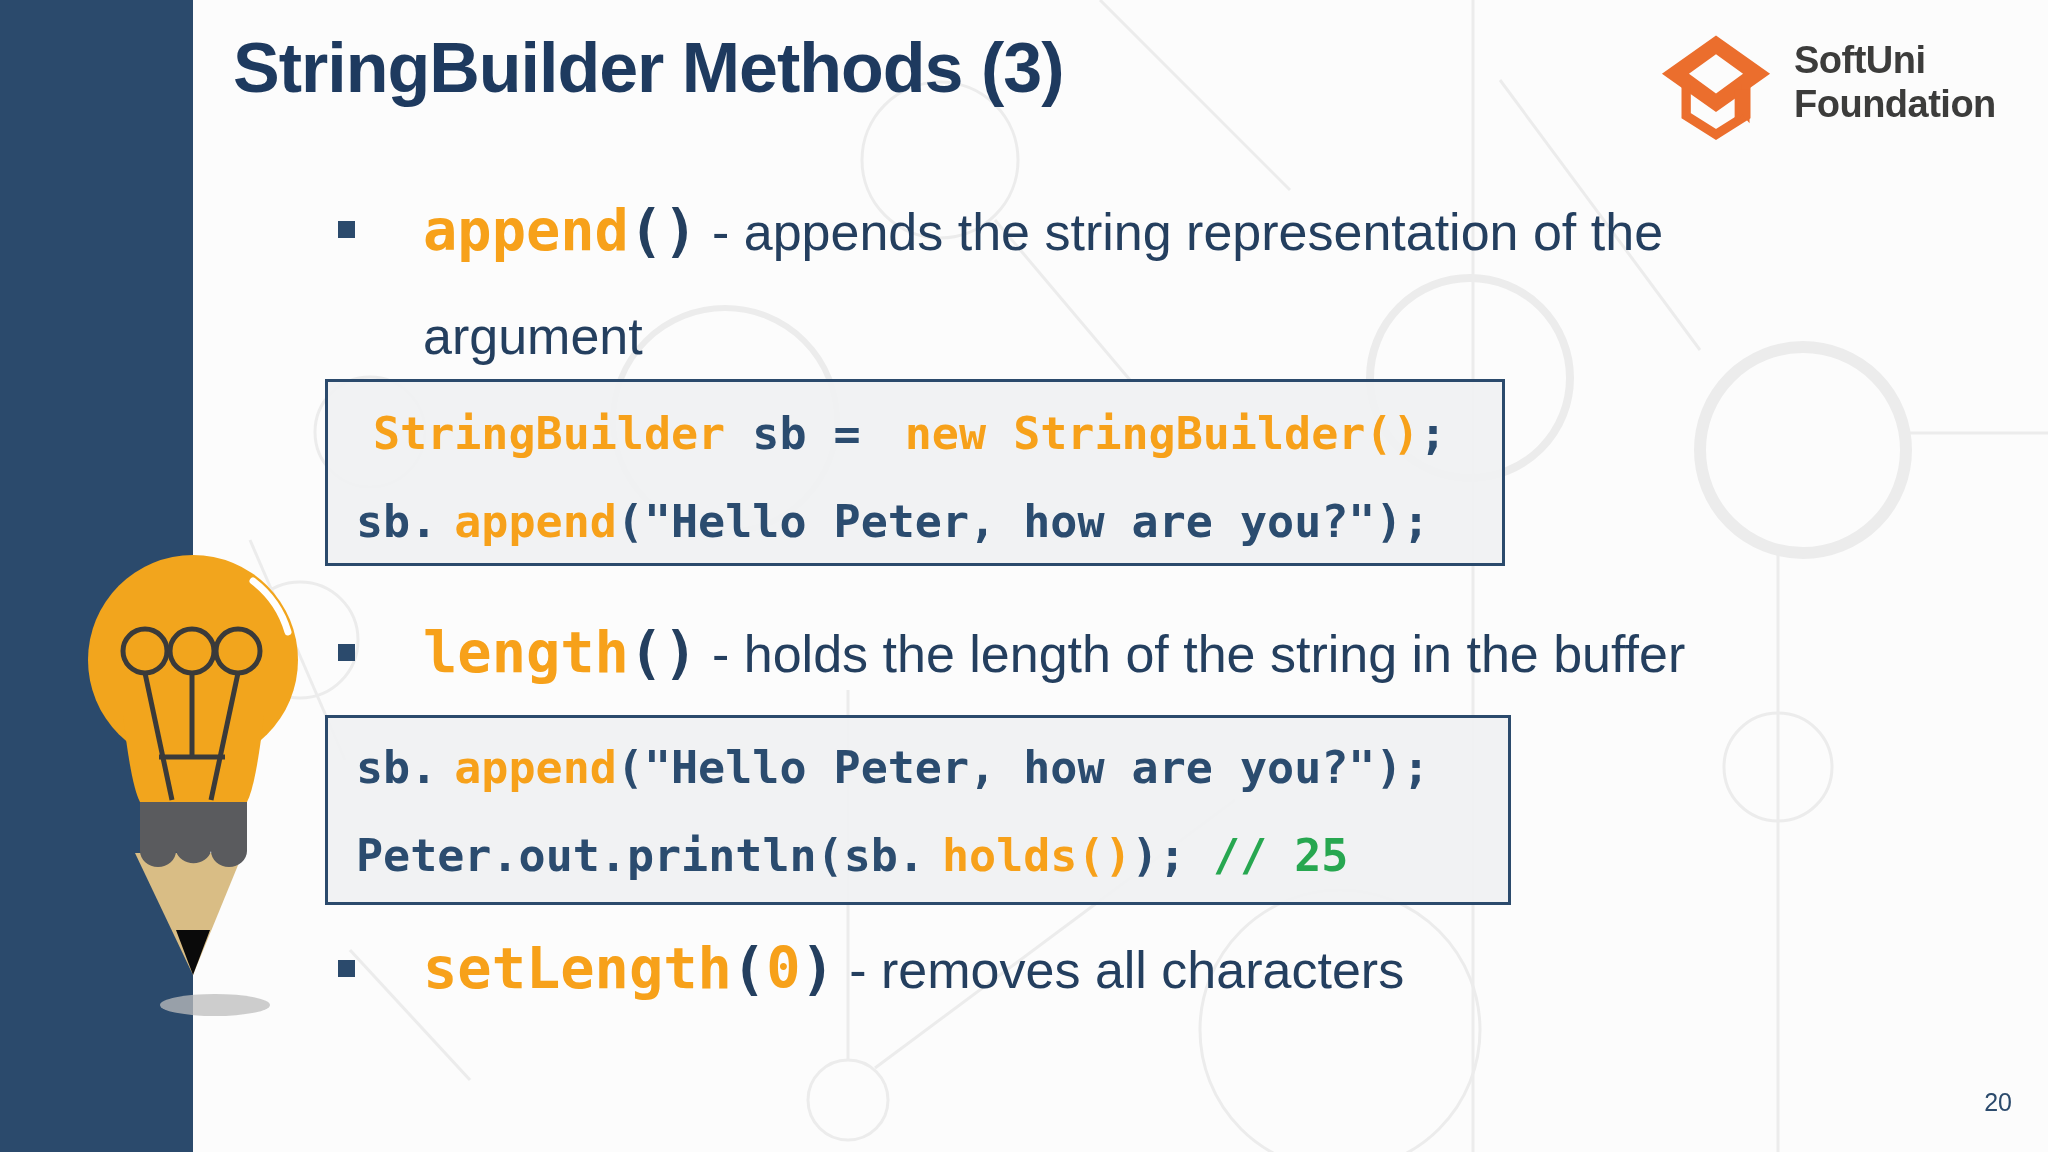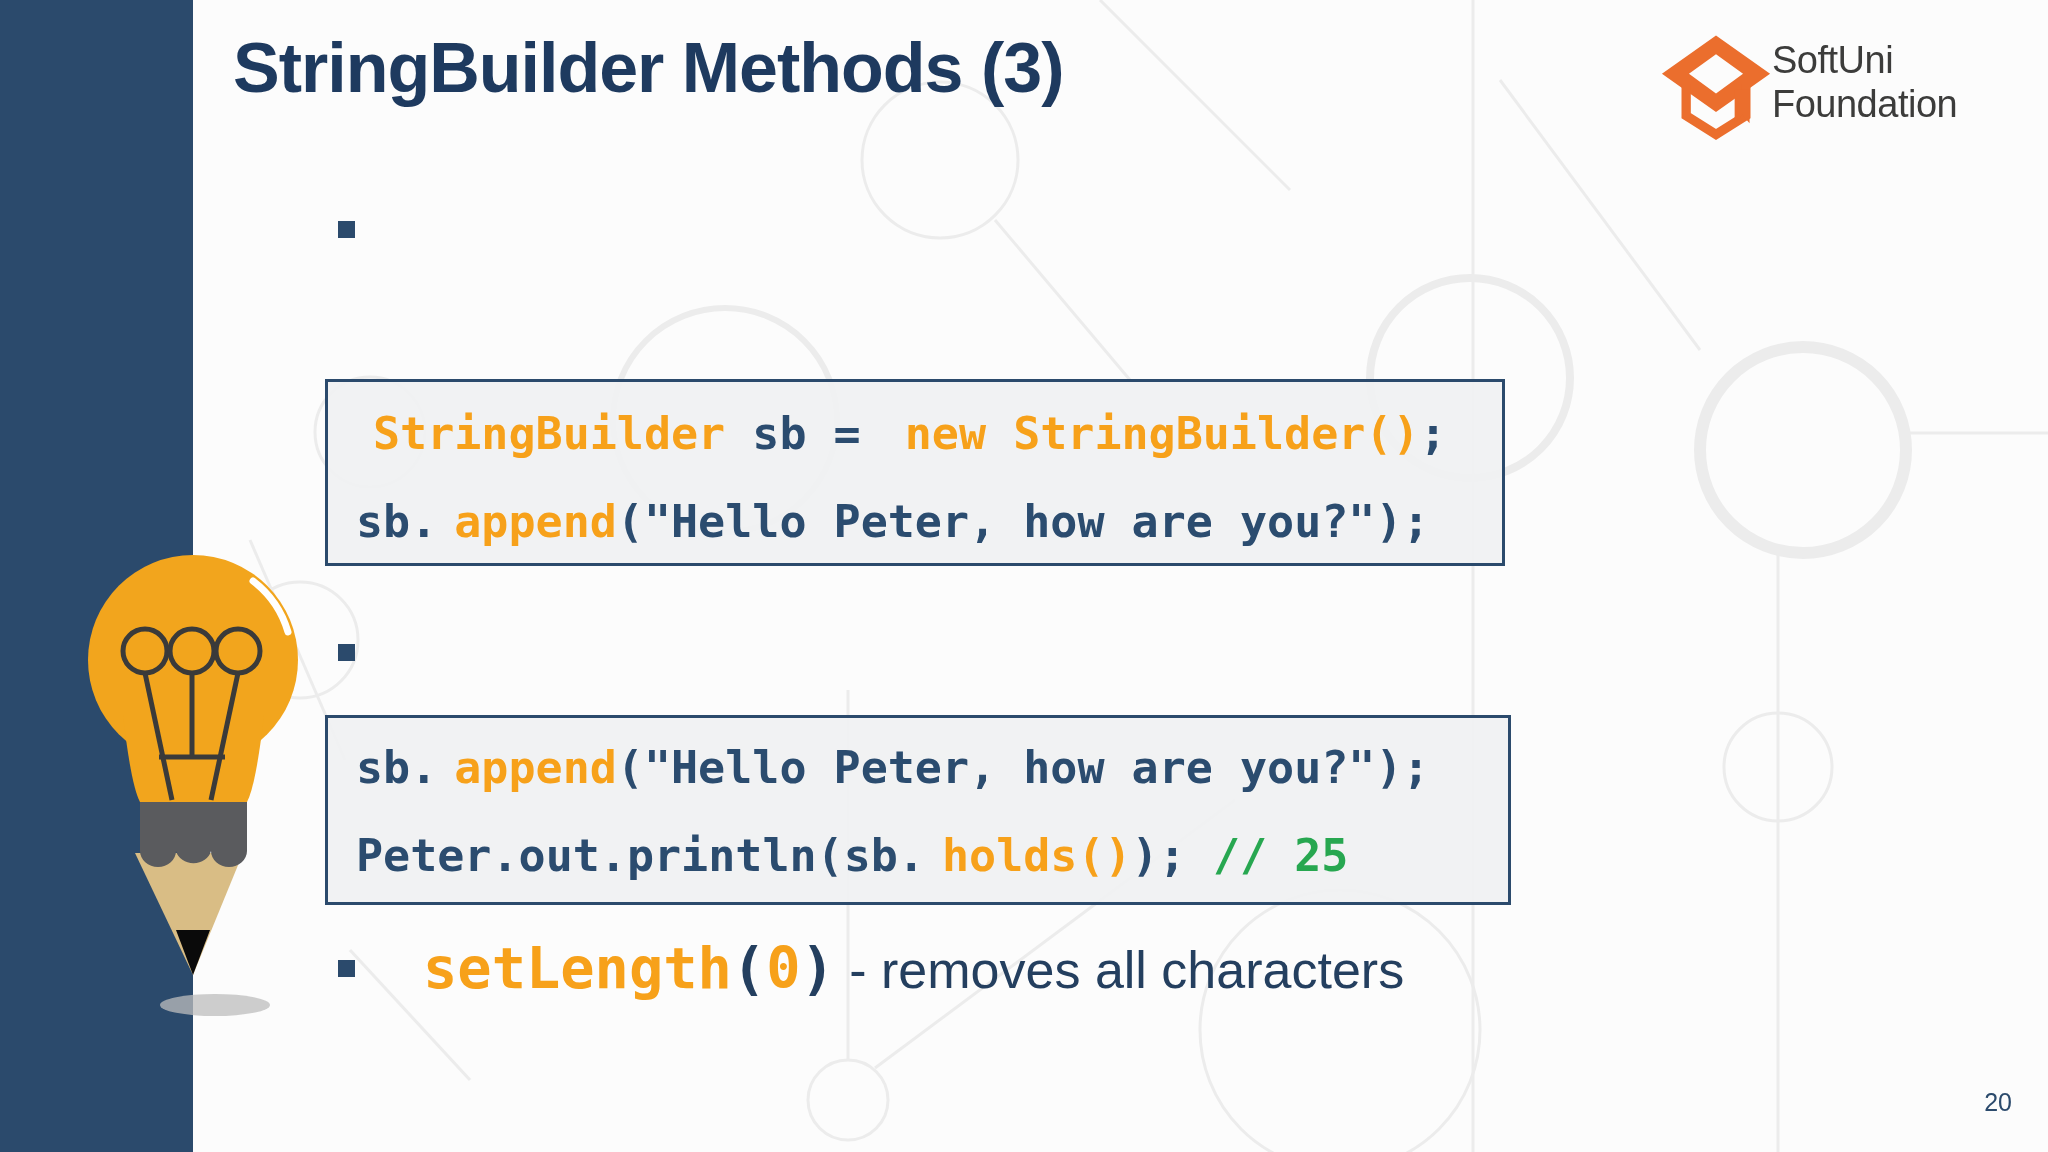--- a/index.html
+++ b/index.html
@@ -7,21 +7,21 @@
          background:var(--bg);font-family:"Liberation Sans",sans-serif;}
   .bg-pattern{position:absolute;left:0;top:0;z-index:0;}
   .sidebar{position:absolute;left:0;top:0;width:193px;height:1152px;background:var(--bar);z-index:1;}
   .pencil{position:absolute;left:55px;top:535px;z-index:3;}
   .content{position:absolute;left:0;top:0;width:2048px;height:1152px;z-index:2;}
 
   .title{position:absolute;left:233px;top:28px;font-size:70px;font-weight:bold;
          color:var(--title-navy);letter-spacing:-1px;}
 
   .logo{position:absolute;left:1660px;top:30px;display:flex;align-items:flex-start;}
-  .logo-text{margin-top:8px;font-size:38px;line-height:44px;font-weight:400;
+  .logo-text{margin-left:22px;margin-top:8px;font-size:38px;line-height:44px;font-weight:700;
              color:var(--logo-text);letter-spacing:-0.5px;}
 
   .bullet-sq{position:absolute;left:338px;width:17px;height:17px;background:var(--bullet);}
   .bullet{position:absolute;left:423px;font-size:52px;line-height:104px;color:var(--body-navy);}
   .tk-term {color:var(--orange);font-family:"DejaVu Sans Mono",monospace;font-weight:bold;font-size:57px;}
   .tk-termp{color:var(--body-navy);font-family:"DejaVu Sans Mono",monospace;font-weight:bold;font-size:57px;}
   .tk-text {color:var(--body-navy);}
 
   .codebox{position:absolute;background:var(--codebox-bg);border:3px solid var(--codebox-border);
            box-sizing:border-box;padding-left:28px;}
@@ -93,27 +93,29 @@
         <path d="M28,58 L28,92 L60,112 L92,92 L92,58" fill="none" style="stroke:var(--logo-orange)" stroke-width="10"></path>
         <path d="M80,64 L80,100 L88,91 L96,100 L96,64 Z" style="fill:var(--logo-orange)"></path>
       </svg>
       <div class="logo-text">
         <div>SoftUni</div>
         <div>Foundation</div>
       </div>
     </div>
 
     <div class="bullet-sq" style="top:221px"></div>
+    <div class="bullet" style="top:178px;width:1280px"><span class="tk-term">append</span><span class="tk-termp">()</span><span class="tk-text"> - appends the string representation of the argument</span></div>
 
     <div class="codebox" style="left:325px;top:379px;width:1180px;height:187px;padding-top:8px">
       <div class="code-line"><span class="tk-kw">StringBuilder</span><span class="tk-c"> sb = </span><span class="tk-kw">new StringBuilder()</span><span class="tk-c">;</span></div>
       <div class="code-line"><span class="tk-c">sb.</span><span class="tk-kw">append</span><span class="tk-c">("Hello Peter, how are you?");</span></div>
     </div>
 
     <div class="bullet-sq" style="top:644px"></div>
+    <div class="bullet" style="top:600px;width:1620px"><span class="tk-term">length</span><span class="tk-termp">()</span><span class="tk-text"> - holds the length of the string in the buffer</span></div>
 
     <div class="codebox" style="left:325px;top:715px;width:1186px;height:190px;padding-top:6px">
       <div class="code-line"><span class="tk-c">sb.</span><span class="tk-kw">append</span><span class="tk-c">("Hello Peter, how are you?");</span></div>
       <div class="code-line"><span class="tk-c">Peter.out.println(sb.</span><span class="tk-kw">holds()</span><span class="tk-c">); </span><span class="tk-comment">// 25</span></div>
     </div>
 
     <div class="bullet-sq" style="top:960px"></div>
     <div class="bullet" style="top:916px;width:1400px"><span class="tk-term">setLength</span><span class="tk-termp">(</span><span class="tk-term">0</span><span class="tk-termp">)</span><span class="tk-text"> - removes all characters</span></div>
 
     <div class="page-num">20</div>

